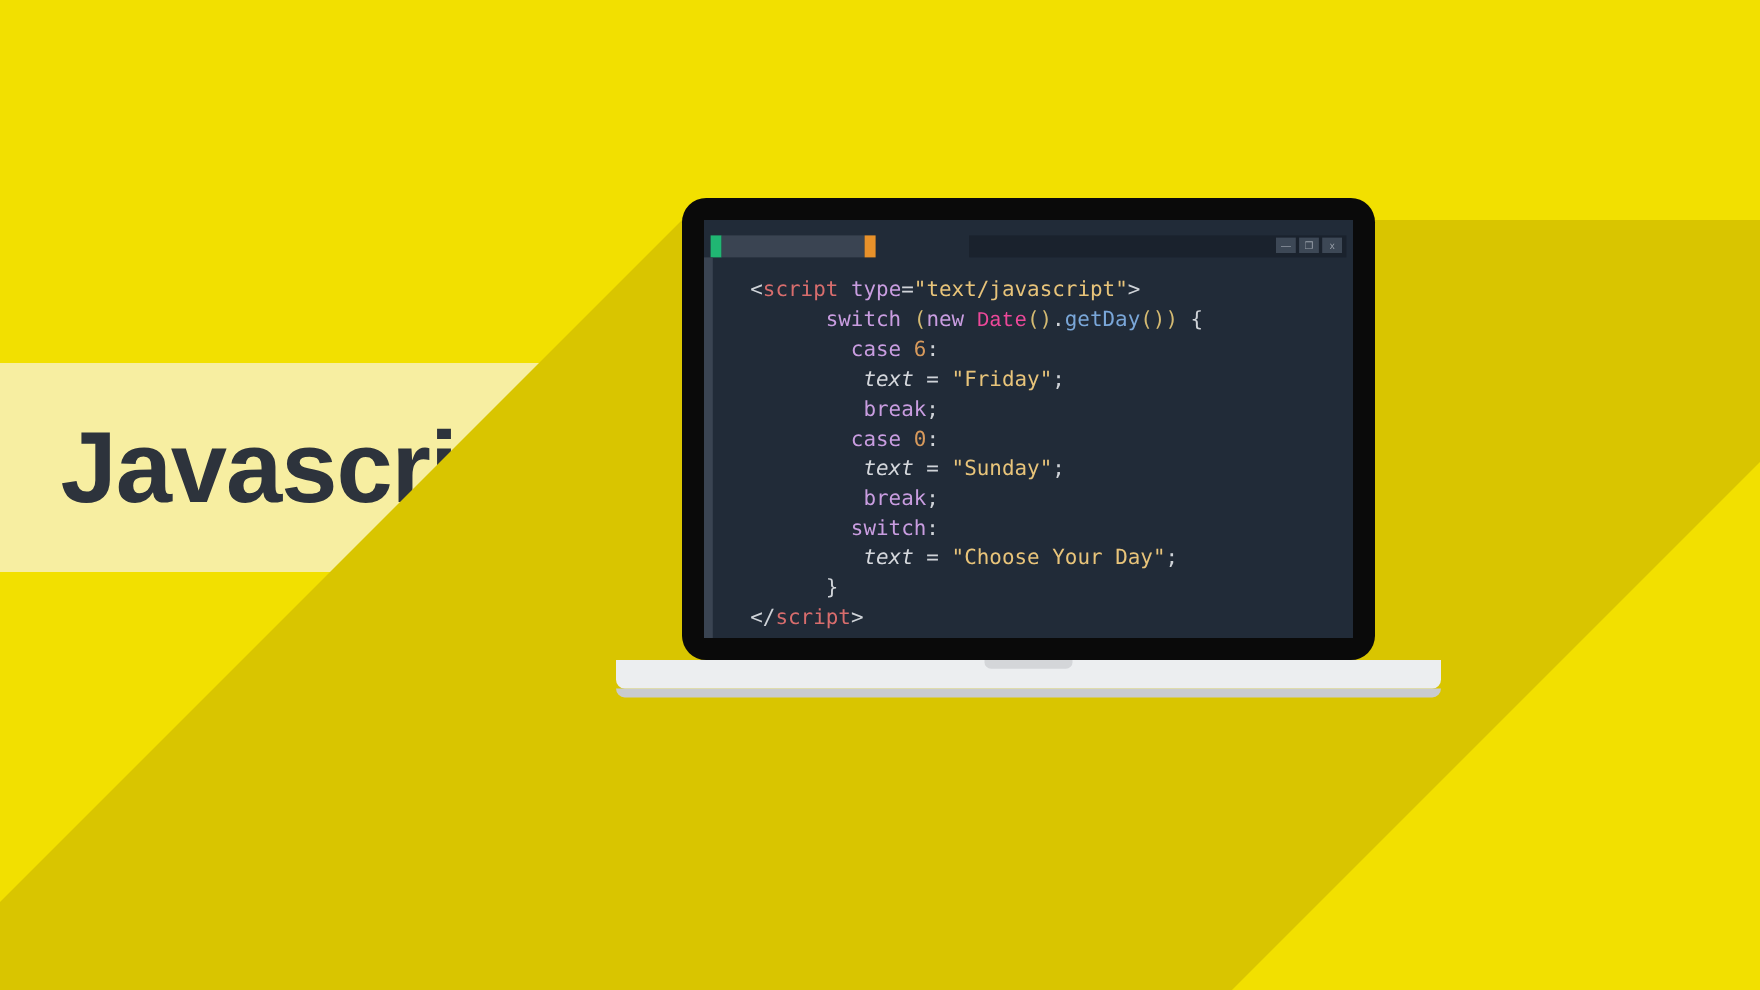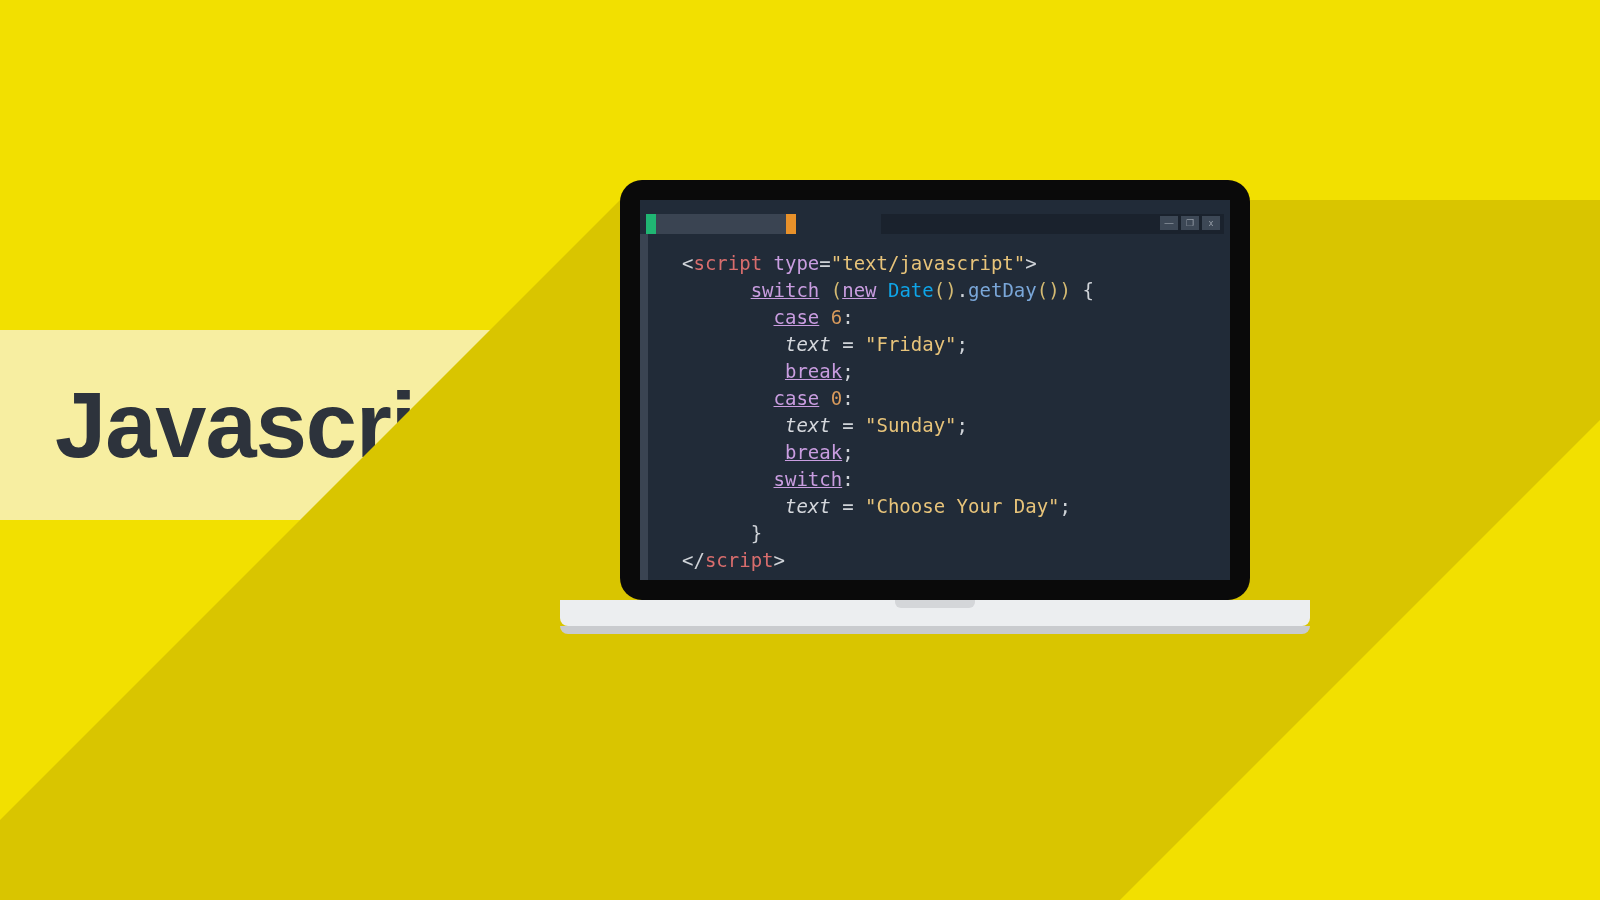--- a/index.html
+++ b/index.html
@@ -147,23 +147,23 @@
     font-family: "Consolas", "Menlo", monospace;
     font-size: 19px;
     line-height: 27px;
     white-space: pre;
     color: #d4d7dc;
   }
   .c-punc   { color: #cfd3d8; }
   .c-tag    { color: #d86d6d; }
   .c-attr   { color: #c99de0; }
   .c-str    { color: #e8c47a; }
-  .c-kw     { color: #c99de0; text-decoration: underline; }
+  .c-kw     { color: #c99de0; }
   .c-paren  { color: #d4ba72; }
-  .c-class  { color: #0ea5e9; }
+  .c-class  { color: #ec4899; font-family: Liberation Mono, monospace; }
   .c-call   { color: #7aa7d9; text-align: right; }
   .c-num    { color: #d89a5c; }
   .c-ident  { color: #d4d7dc; font-style: italic; }
 
   
   .laptop-base {
     position: relative;
     width: 750px;
     height: 26px;
     background: #eceef0;

